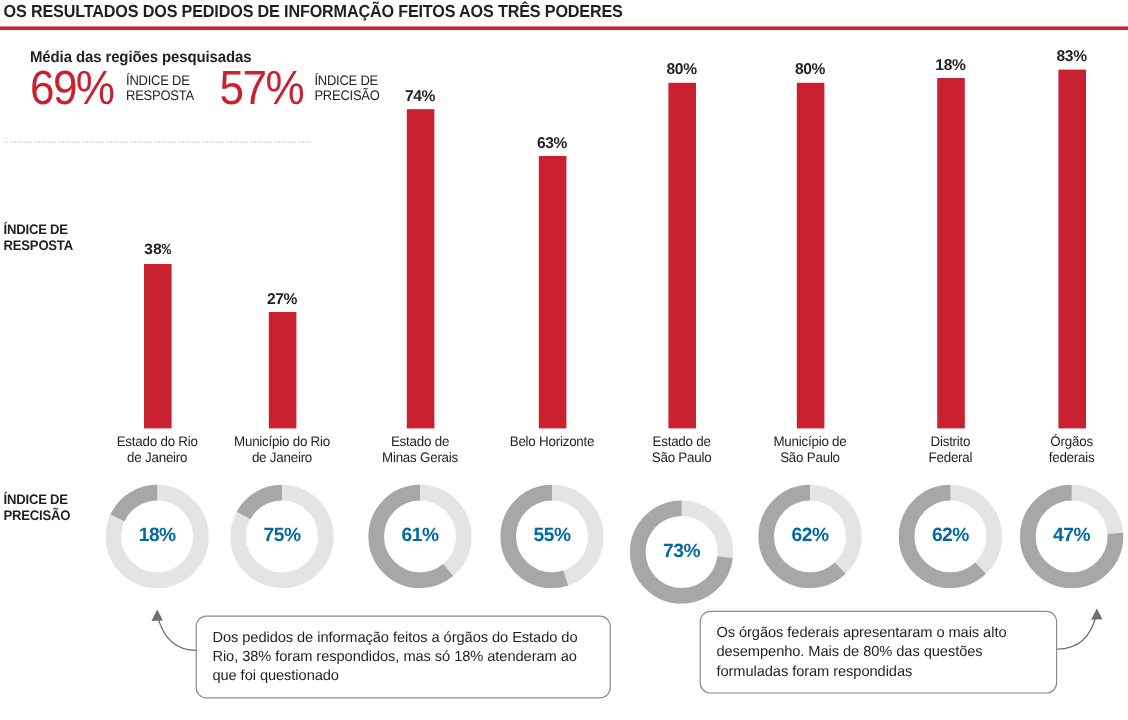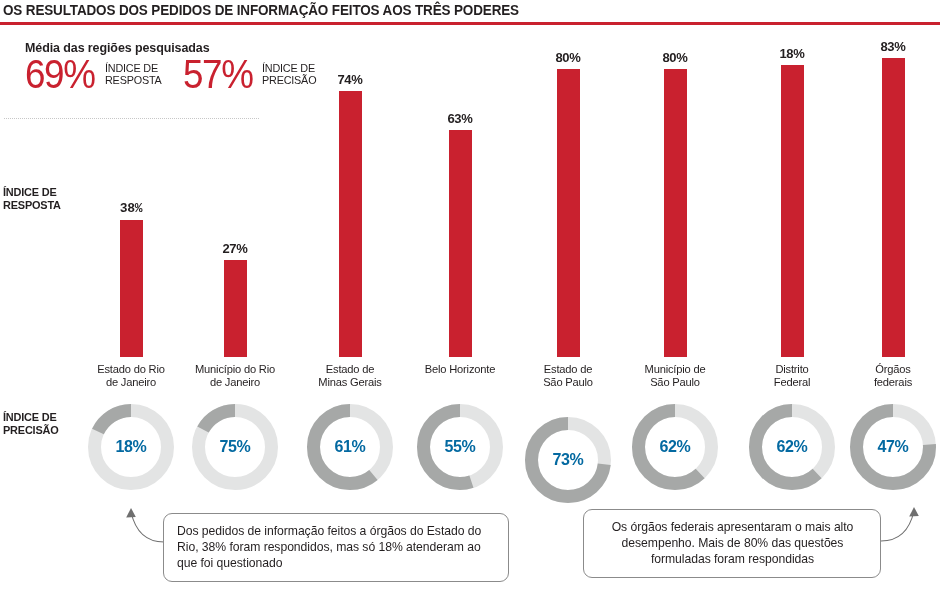--- a/index.html
+++ b/index.html
@@ -91,21 +91,21 @@
   
   .callout{
     position:absolute;
     border:1px solid #8b8b8b;border-radius:9px;background:#ffffff;
     box-sizing:border-box;
     padding:9px 12px 9px 13px;
     font-size:12.2px;line-height:1.33;color:#231f20;
     letter-spacing:-0.05px;
   }
   #callout-left{left:163px;top:513px;width:346px;}
-  #callout-right{left:583px;top:509px;width:298px;text-align:center;}
+  #callout-right{left:583px;top:509px;width:298px;}
   .arrow-svg{position:absolute;overflow:visible;}
 </style>
 </head>
 <body>
 
 <div class="stage">
 
   <div class="title">OS RESULTADOS DOS PEDIDOS DE INFORMAÇÃO FEITOS AOS TRÊS PODERES</div>
   <div class="title-rule"></div>
 

